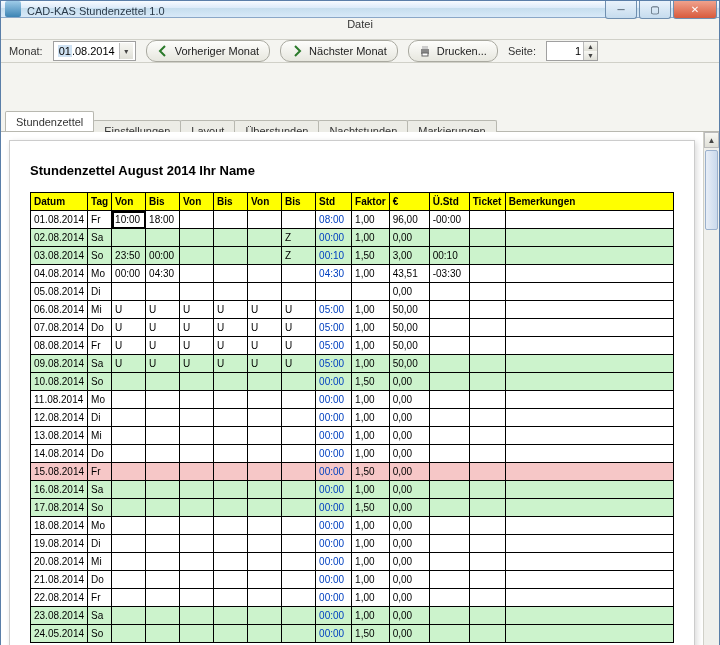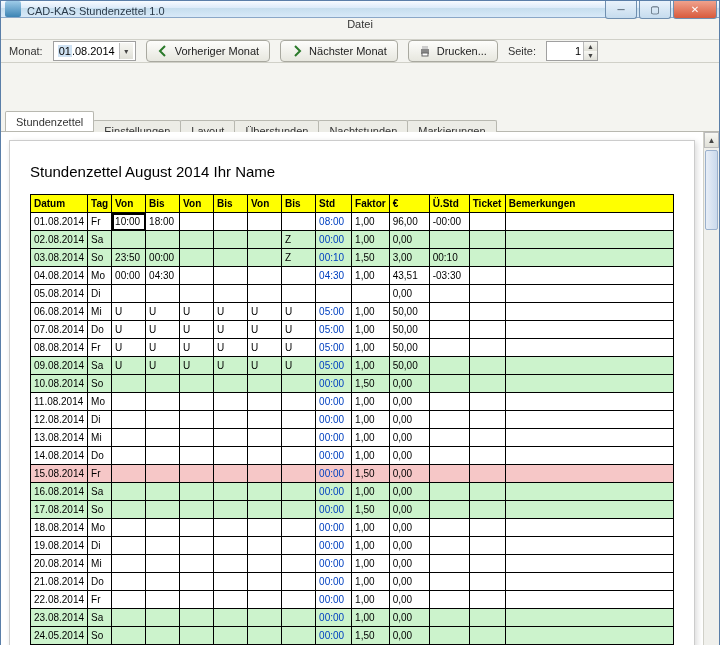--- a/index.html
+++ b/index.html
@@ -80,21 +80,21 @@
     background:linear-gradient(#f7f7f3,#e0e0d8);
     border-left:1px solid #bbb;
     display:flex;align-items:center;justify-content:center;
     font-size:8px; color:#444;
   }
   .tbtn {
     display:inline-flex; align-items:center; gap:6px;
     height:22px; padding:0 10px;
     border:1px solid #a9a9a0;
     background:linear-gradient(#fdfdfb,#e7e7df);
-    border-radius:4px;
+    border-radius:10px;
     color:#222;
   }
   .tbtn svg { width:12px; height:12px; }
   .page-spin {
     display:inline-flex; align-items:center;
     border:1px solid #a0a0a0; background:#fff;
     height:20px; padding-left:18px;
   }
   .page-spin .num { width:18px; text-align:right; padding-right:2px; }
   .page-spin .spinbtns { display:flex; flex-direction:column; }
@@ -134,21 +134,21 @@
     position:relative;
   }
   .doc {
     margin:8px 8px 0 8px;
     background:#fff;
     border:1px solid #ccc;
     box-shadow:2px 2px 6px rgba(0,0,0,0.15);
     padding:18px 20px;
   }
   .doc h2 {
-    font-size:15px; font-weight:normal;
+    font-size:13px; font-weight:bold;
     margin:4px 0 14px 0;
     color:#000;
   }
   table.sheet {
     border-collapse:collapse;
     width:100%;
     font-size:10px;
   }
   table.sheet th, table.sheet td {
     border:1px solid #000;

